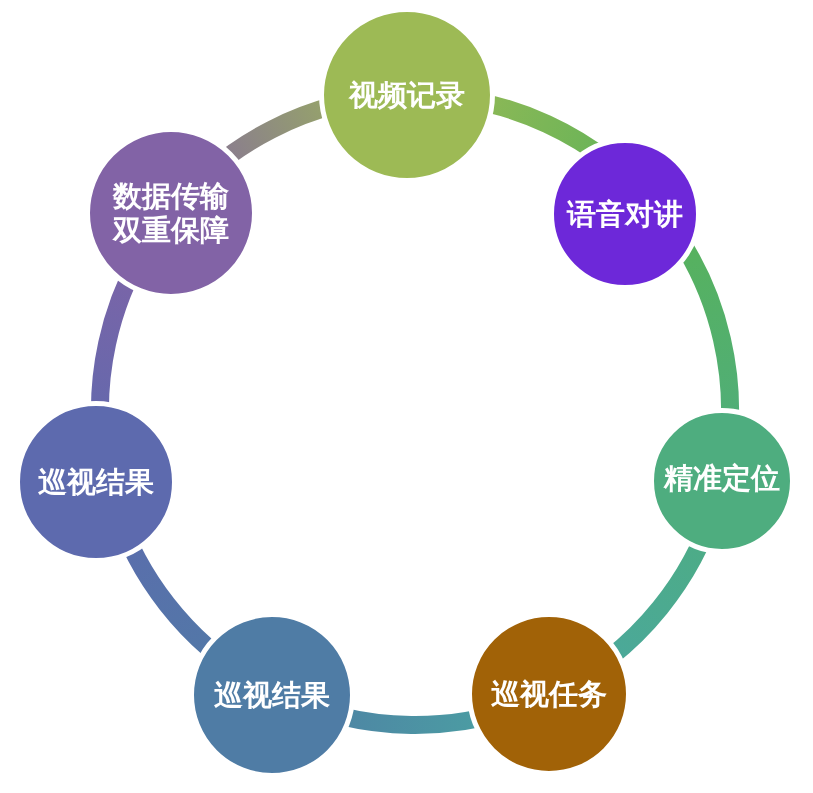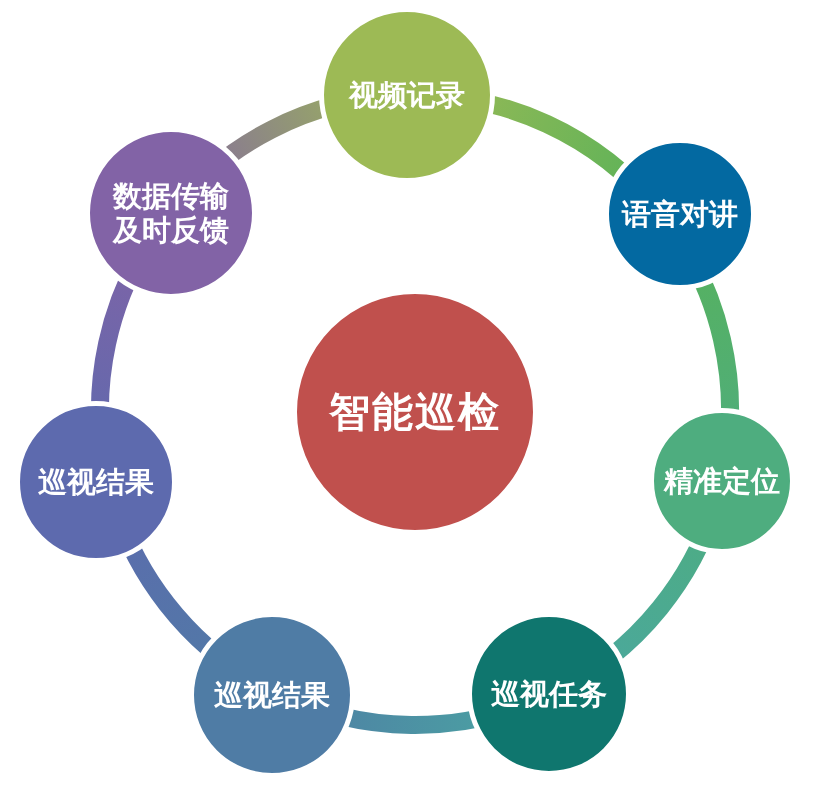--- a/index.html
+++ b/index.html
@@ -87,58 +87,53 @@
       <path d="M 163.93005881591193 219.7662368720564 A 315 315 0 0 1 407.00257874756124 95.10153818522542" fill="none" stroke="url(#seg6)" stroke-width="18"></path>
     </svg>
 
   <div class="node" style="left: 319px; top: 7px; width: 176px; height: 176px; background: rgb(157, 186, 85);">
     <div class="node-label">
       <span>视频记录</span>
 
     </div>
   </div>
 
-  <div class="node" style="left: 604px; top: 138px; width: 152px; height: 152px; background: #0369a1;">
+  <div class="node" style="left: 549px; top: 138px; width: 152px; height: 152px; background: #6d28d9;">
     <div class="node-label">
       <span>语音对讲</span>
 
     </div>
   </div>
 
-  <div class="node" style="left: 649px; top: 408px; width: 146px; height: 146px; background: rgb(78, 173, 127);">
+  <div class="node" style="left: 649px; top: 408px; width: 146px; height: 146px; background: rgb(78, 173, 127); font-family: Liberation Mono, monospace;">
     <div class="node-label">
       <span>精准定位</span>
 
     </div>
   </div>
 
-  <div class="node" style="left: 467px; top: 612px; width: 164px; height: 164px; background: #0f766e;">
+  <div class="node" style="left: 467px; top: 612px; width: 164px; height: 164px; background: #a16207;">
     <div class="node-label">
       <span>巡视任务</span>
     </div>
   </div>
 
   <div class="node" style="left: 189px; top: 612px; width: 166px; height: 166px; background: rgb(79, 124, 165);">
     <div class="node-label">
       <span>巡视结果</span>
     </div>
   </div>
 
   <div class="node" style="left: 15px; top: 401px; width: 162px; height: 162px; background: rgb(93, 106, 174);">
     <div class="node-label">
       <span>巡视结果</span>
     </div>
   </div>
 
   <div class="node" style="left: 85px; top: 127px; width: 172px; height: 172px; background: rgb(130, 99, 166);">
     <div class="node-label">
       <span>数据传输</span>
-      <span>及时反馈</span>
+      <span>双重保障</span>
     </div>
   </div>
 
-  <div class="node center-node" style="left: 293px; top: 290px; width: 244px; height: 244px; background: rgb(192, 80, 77); color: rgb(255, 255, 255);">
-    <div class="node-label">
-      <span>智能巡检</span>
-    </div>
-  </div>
 
 </div>
 
 </body></html>

